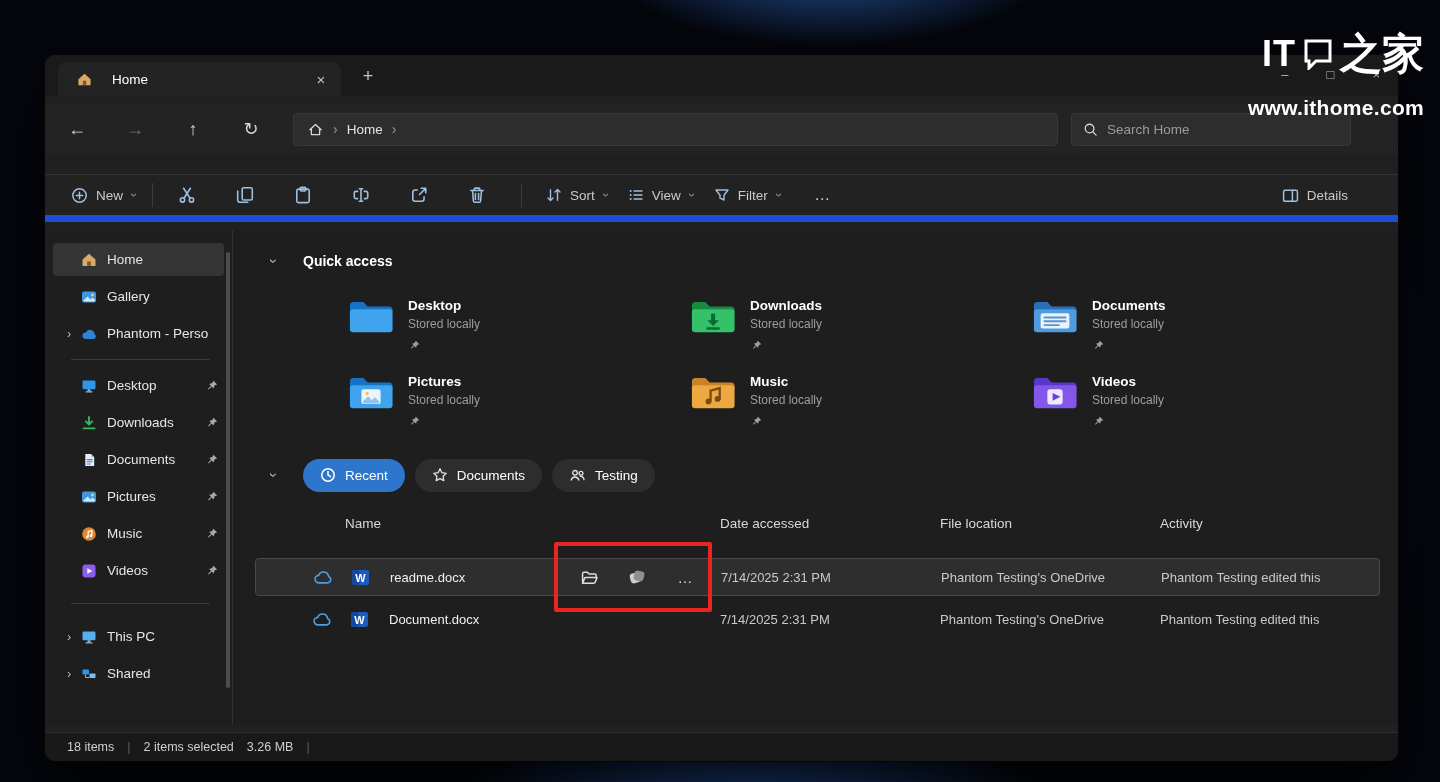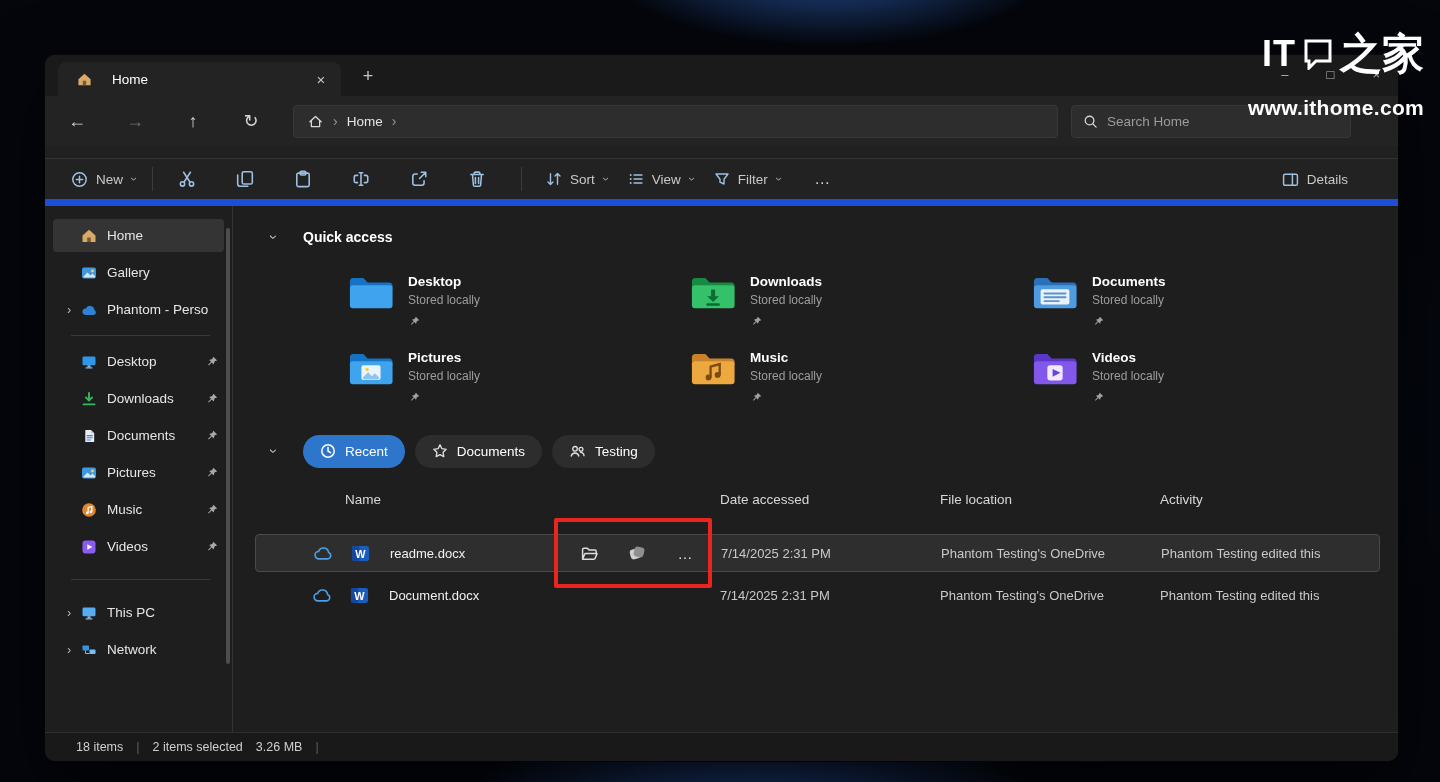--- a/index.html
+++ b/index.html
@@ -15,21 +15,21 @@
       radial-gradient(ellipse 330px 130px at 830px -45px, rgba(48,105,195,.8), rgba(48,105,195,0) 70%),
       radial-gradient(ellipse 430px 180px at 750px 830px, rgba(42,98,190,.75), rgba(42,98,190,0) 70%),
       radial-gradient(ellipse 950px 520px at 840px 420px, rgba(18,38,85,.28), transparent 72%);
   }
 
   
   .window{
     position:absolute; left:45px; top:55px; width:1353px; height:706px;
     background:#202020; border-radius:10px; overflow:hidden;
     box-shadow:0 26px 70px rgba(0,0,0,.7), 0 0 0 1px #090909;
-    display:flex; flex-direction:column;
+    display:flex; flex-direction:column;gap:8px;
   }
 
   
   .tabstrip{ height:41px; background:#1a1a1a; display:flex; align-items:flex-end; padding:0 16px 0 13px; position:relative; flex:none;}
   .tab{ width:283px; height:34px; background:#232323; border-radius:8px 8px 0 0; display:flex; align-items:center; gap:10px; padding:0 8px 0 14px;}
   .tab-title{ font-size:13.5px; color:#fff; flex:1;}
   .tab-close{ width:24px; height:24px; display:flex; align-items:center; justify-content:center; color:#c6c6c6; font-size:15px; border-radius:4px;}
   .newtab{ margin:0 0 7px 14px; color:#c6c6c6; font-size:18px; width:26px; height:26px; display:flex; align-items:center; justify-content:center; border-radius:4px;}
   .captions{ position:absolute; right:18px; top:12px; display:flex; gap:38px; color:#b8b8b8; font-size:13px;}
   .captions span{ cursor:default; }
@@ -100,21 +100,21 @@
   .fname-cell{ display:flex; align-items:center; padding-left:57px;}
   .f-cloud{ flex:none; display:flex;}
   .f-word{ flex:none; display:flex; margin-left:18px;}
   .f-name{ margin-left:20px; color:#f0f0f0; font-size:13px;}
   .fcell{ color:#c9c9c9; font-size:13px;}
   .hover-icons{ position:absolute; left:322px; top:0; height:100%; display:flex; align-items:center; gap:26px;}
   .hov{ width:22px; display:flex; align-items:center; justify-content:center; color:#e2e2e2; font-size:15px;}
   .redbox{ position:absolute; left:298px; top:-17px; width:158px; height:70px; border:4px solid var(--annotation-red,#e8251e); border-radius:2px; pointer-events:none; z-index:6;}
 
   
-  .statusbar{ height:29px; flex:none; background:#191919; border-top:1px solid #2e2e2e; display:flex; align-items:center; padding-left:31px; gap:13px; color:#cfcfcf; font-size:12.5px;}
+  .statusbar{ height:29px; flex:none; background:#191919; border-top:1px solid #2e2e2e; display:flex; align-items:center; padding-left:22px; gap:13px; color:#cfcfcf; font-size:12.5px;}
   .statusbar .pipe{ color:#5d5d5d; }
 
   
   .watermark{ position:absolute; top:14px; right:16px; z-index:50; color:#fff; text-align:right;}
   .wm-logo{ display:flex; align-items:center; justify-content:flex-end; gap:7px; height:80px;}
   .wm-it{ font-size:36px; font-weight:900; letter-spacing:1px; line-height:1;}
   .wm-cjk{ font-size:42px; font-weight:900; line-height:1;}
   .wm-url{ font-size:21px; font-weight:700; margin-top:2px; letter-spacing:.3px;}
 </style>
 </head>
@@ -416,21 +416,21 @@
 
       <div class="side-item">
         <span class="s-chev">›</span>
         <span class="s-icon">
           <svg width="16" height="16" viewBox="0 0 16 16">
               <rect x="1.5" y="3.5" width="6.5" height="5" rx=".8" fill="#2f96e8"></rect>
               <rect x="8.5" y="7.5" width="6" height="4.6" rx=".8" fill="#79c0f2"></rect>
               <path d="M4.5 8.5 v3 h4" stroke="#8fb8d8" stroke-width="1" fill="none"></path>
             </svg>
         </span>
-        <span class="s-label">Network</span>
+        <span class="s-label">Shared</span>
       </div>
 
       <div class="side-scroll"></div>
     </div>
 
     <div class="main">
 
       <div class="section-head">
         <span class="sec-chev">›</span>
         <span class="sec-title">Quick access</span>

